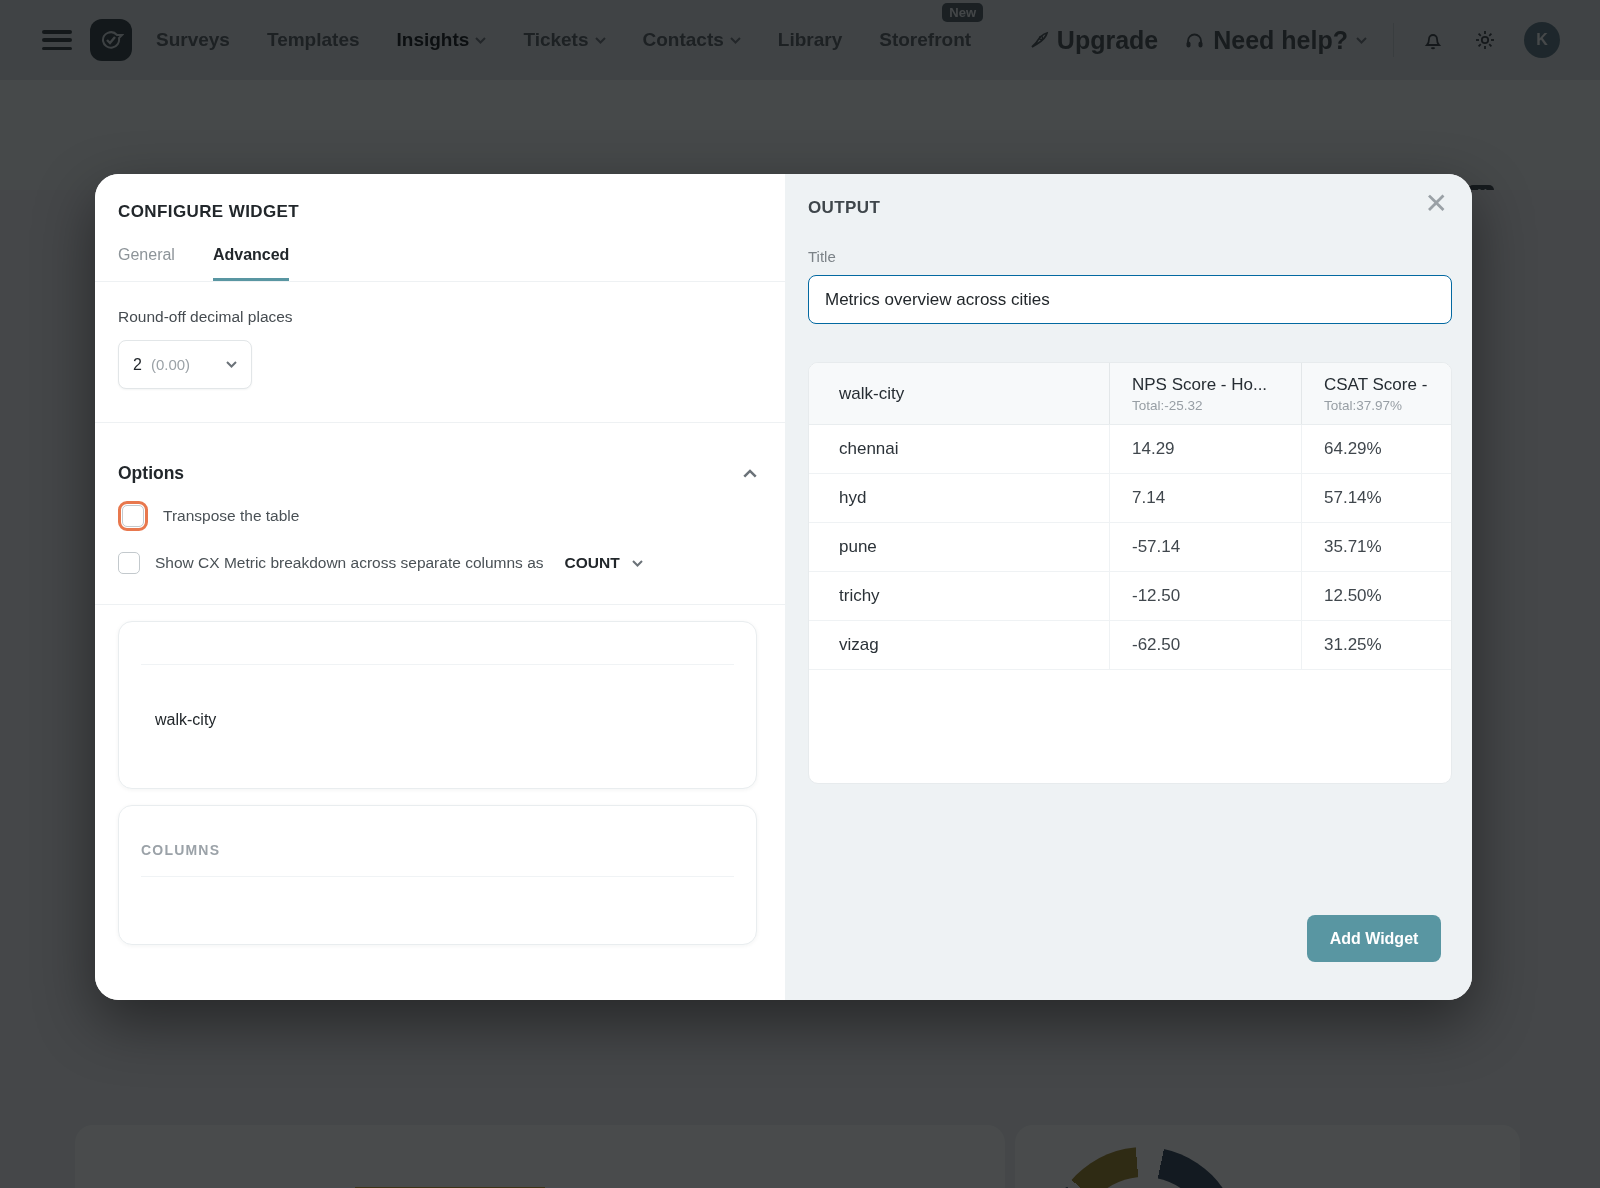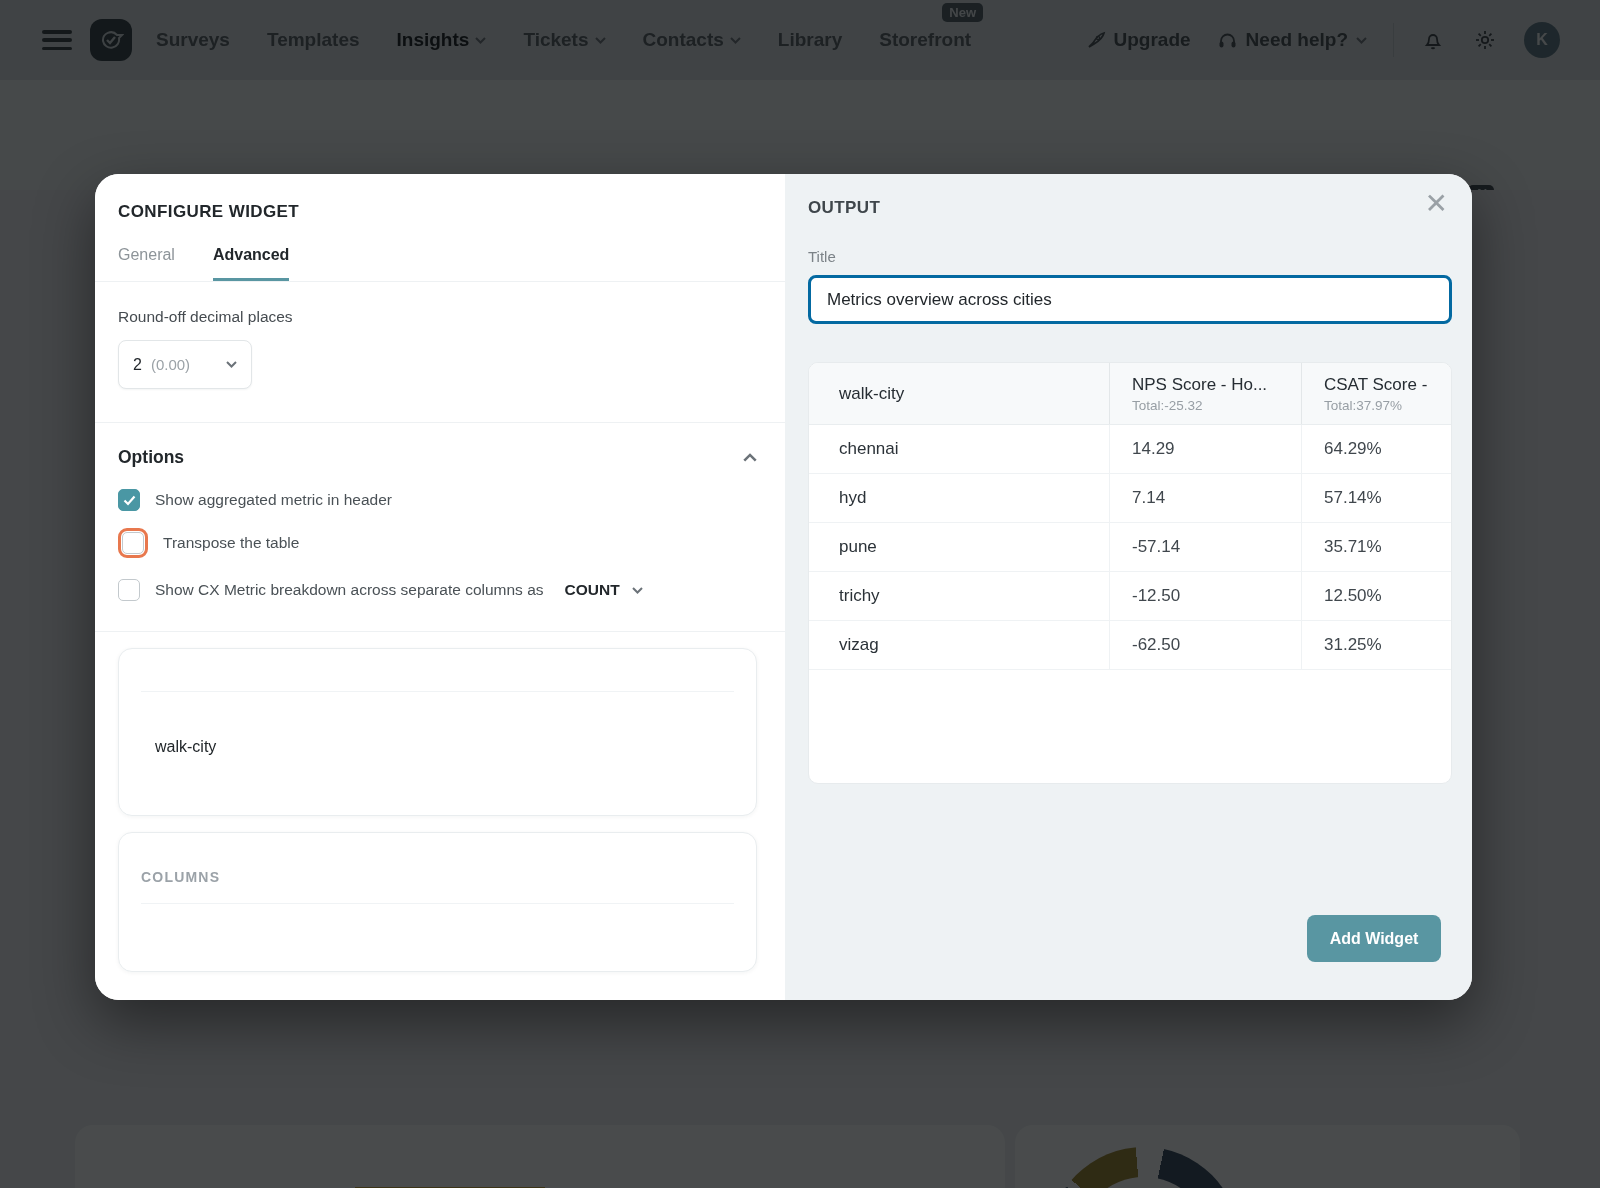--- a/index.html
+++ b/index.html
@@ -15,21 +15,21 @@
   .logo { width:42px; height:42px; border-radius:12px; background:#2e3a41; margin-left:18px;
           display:flex; align-items:center; justify-content:center; }
   .navitems { display:flex; align-items:center; margin-left:24px; gap:37px; }
   .navitem { font-size:19px; color:#555c63; font-weight:bold; display:flex; align-items:center; gap:6px; position:relative; cursor:pointer; }
   .navitem.active { color:#14191d; }
   .chev { width:11px; height:7px; }
   .chev polyline, .chevup polyline { fill:none; stroke:#6b7278; stroke-width:2; }
   .badge-new { position:absolute; top:-26px; right:-12px; background:#4e5a63; color:#e8ecee;
                font-size:13px; font-weight:bold; padding:2px 7px; border-radius:5px; }
   .nav-right { margin-left:auto; display:flex; align-items:center; margin-right:40px; gap:26px; }
-  .nav-link { font-size:19px; font-weight:bold; color:#434a50; display:flex; align-items:center; gap:8px; cursor:pointer; }
+  .nav-link { font-size:25px; font-weight:bold; color:#434a50; display:flex; align-items:center; gap:8px; cursor:pointer; }
   .nav-divider { width:1px; height:34px; background:#c2c8cc; }
   .icon-btn { width:26px; height:26px; display:flex; align-items:center; justify-content:center; cursor:pointer; }
   .avatar { width:36px; height:36px; border-radius:50%; background:#5b7683; color:#f2f5f6; font-size:16px;
             font-weight:bold; display:flex; align-items:center; justify-content:center; cursor:pointer; }
 
   .pagehead { position:absolute; left:0; top:80px; width:1600px; height:110px; background:#f3f5f7; }
   .pagetitle { position:absolute; left:86px; top:122px; font-size:27px; font-weight:bold; color:#1d2730;
                display:flex; align-items:center; gap:26px; }
   .hdr-controls { position:absolute; right:0; top:115px; display:flex; align-items:center; }
   .pill { background:#ffffff; border-radius:10px; height:50px; display:flex; align-items:center; justify-content:center; cursor:pointer; }
@@ -95,21 +95,21 @@
   .dragcard { margin-top:16px; border:1px solid #e9edef; border-radius:14px; background:#fff;
               box-shadow:0 1px 4px rgba(20,30,40,0.05); padding:24px 22px; }
   .dc-head { font-size:14px; letter-spacing:1.2px; color:#9ba2a8; font-weight:bold; }
   .dc-hr { height:1px; background:#f0f3f5; margin-top:18px; }
   .dc-item { margin-top:46px; margin-left:14px; font-size:16px; color:#22272b; }
 
   .output { flex:1; background:#eef2f4; position:relative; padding:24px 20px 0 23px; }
   .out-title { font-size:17px; font-weight:bold; letter-spacing:0.4px; color:#3f464b; }
   .close-x { position:absolute; top:16px; right:24px; font-size:28px; color:#9aa1a6; line-height:1; cursor:pointer; font-weight:normal; }
   .titlelabel { margin-top:30px; font-size:15px; color:#7b8287; }
-  .titleinput { margin-top:10px; width:100%; height:49px; background:#fff; border:3px solid #0369a1;
+  .titleinput { margin-top:10px; width:100%; height:49px; background:#fff; border:1px solid #0369a1;
                 border-radius:8px; font-size:17px; color:#22272b; padding:0 16px; font-family:"Liberation Sans",sans-serif; }
   .tablecard { margin-top:38px; height:422px; background:#fff; border:1px solid #e7ebed; border-radius:10px; overflow:hidden; }
   .trow { display:grid; grid-template-columns:300px 192px 1fr; }
   .thead { background:#f7f9fa; height:62px; border-bottom:1px solid #e9edef; }
   .thead .cell { display:flex; flex-direction:column; justify-content:center; }
   .cell { padding-left:30px; }
   .cell.c2, .cell.c3 { padding-left:22px; }
   .thead .c2 { border-left:1px solid #e3e7e9; }
   .thead .c3 { border-left:1px solid #e3e7e9; }
   .colname { font-size:17px; color:#262d33; white-space:nowrap; overflow:hidden; }
@@ -305,35 +305,27 @@
       <div class="fieldlabel">Round-off decimal places</div>
       <div class="select">
         <span class="val">2</span>
         <span class="hint">(0.00)</span>
         <svg class="chev" width="13" height="8" viewBox="0 0 11 7">
             <polyline points="1,1 5.5,5.5 10,1" stroke="#2b3238"></polyline>
           </svg>
       </div>
       <div class="hr" style="margin:33px -28px 0 -23px;"></div>
 
-      <div class="sectionhead" style="margin-top:24px;gap:39px;">
+      <div class="sectionhead" style="margin-top:40px;gap:39px;">
         <span class="h">Options</span>
         <svg class="chevup" width="14" height="9" viewBox="0 0 11 7">
             <polyline points="1,6 5.5,1.5 10,6" fill="none" stroke="#757c81" stroke-width="1.6"></polyline>
           </svg>
       </div>
 
-      <div class="cbrow">
-        <span class="cb checked">
-          <svg width="13" height="11" viewBox="0 0 13 11">
-              <polyline points="1.5,5.5 5,9 11.5,1.5" fill="none" stroke="#ffffff" stroke-width="2.2"></polyline>
-            </svg>
-        </span>
-        <span class="cblabel">Show aggregated metric in header</span>
-      </div>
 
       <div class="cbrow" style="margin-top:17px;">
         <span class="cb-ring">
           <span class="cb"></span>
         </span>
         <span class="cblabel">Transpose the table</span>
       </div>
 
       <div class="cbrow">
         <span class="cb"></span>

